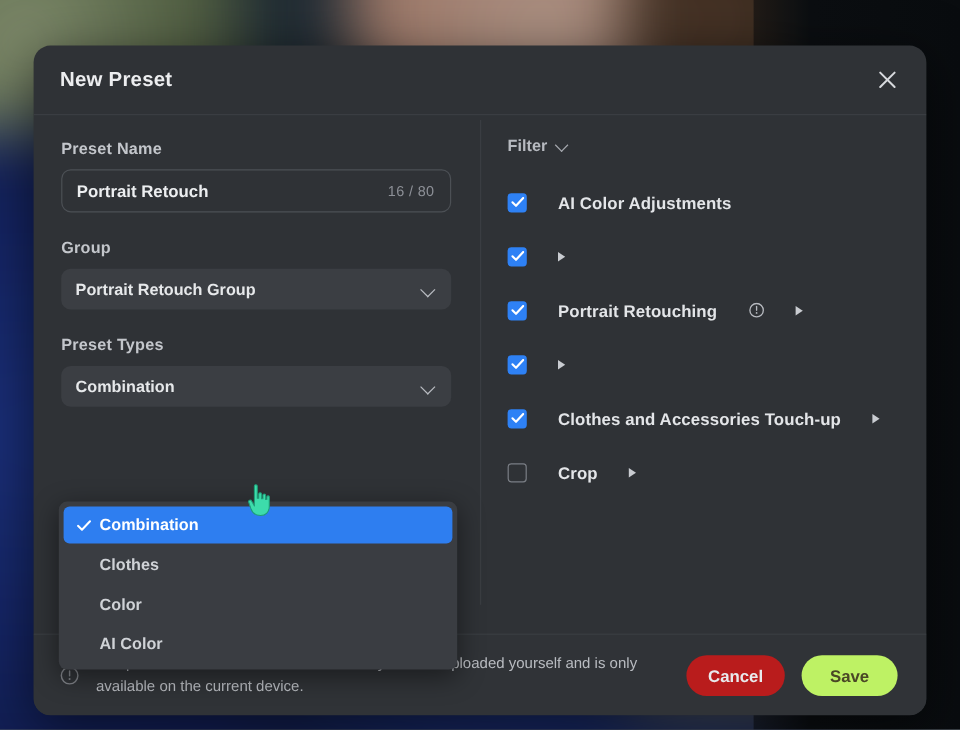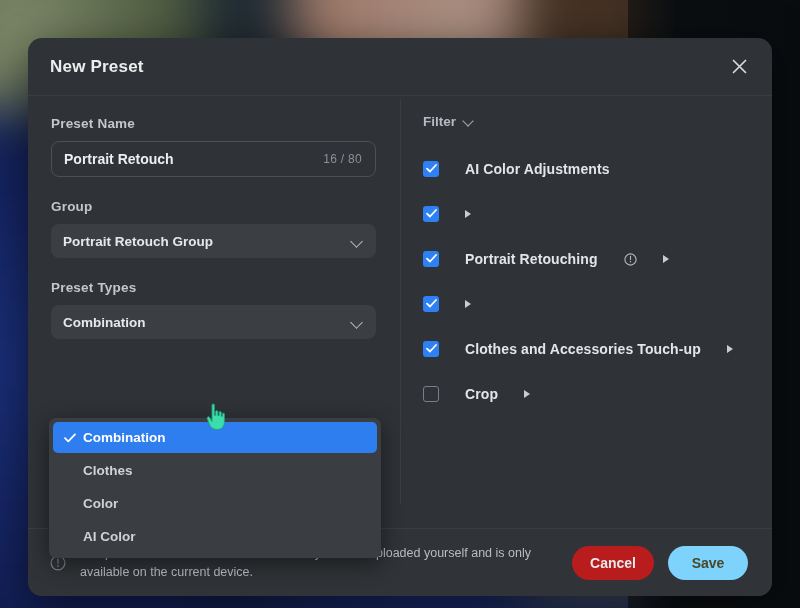--- a/index.html
+++ b/index.html
@@ -346,21 +346,21 @@
     cursor: pointer;
     flex: 0 0 auto;
   }
   #cancel-button {
     width: 82px;
     background: #b91c1c;
     color: #e8eaec;
   }
   #save-button {
     width: 80px;
-    background: #7dd3fc;
+    background: #bef264;
     color: #4a4726;
   }
 </style>
 </head>
 <body>
 
 <div id="backdrop">
   <div class="layer">
     <div class="bg-green-left"></div>
     <div class="bg-green-right"></div>

